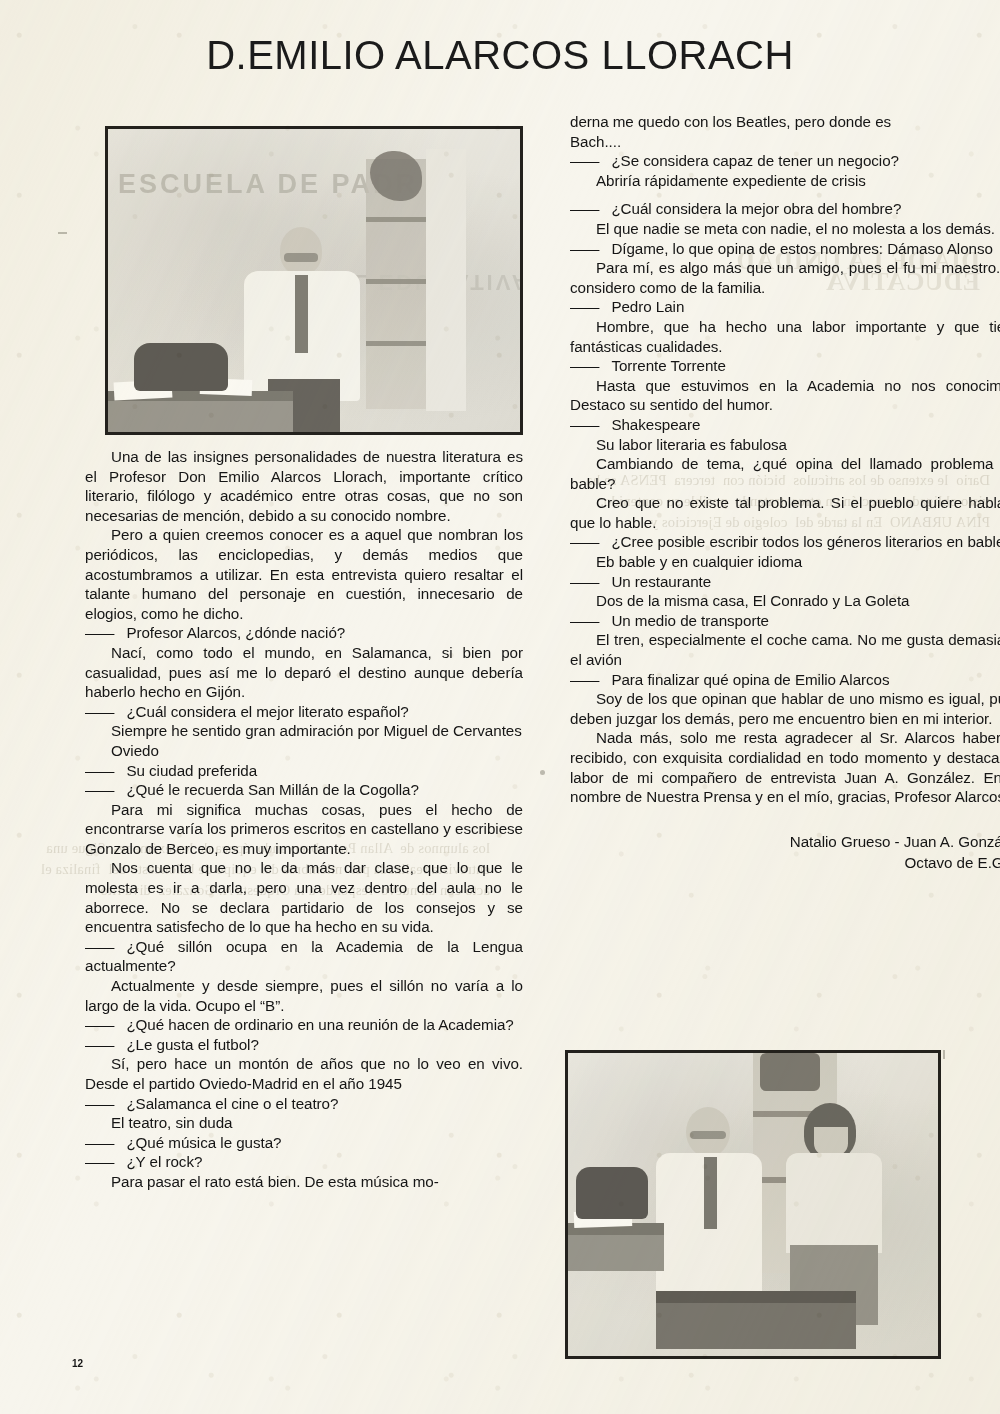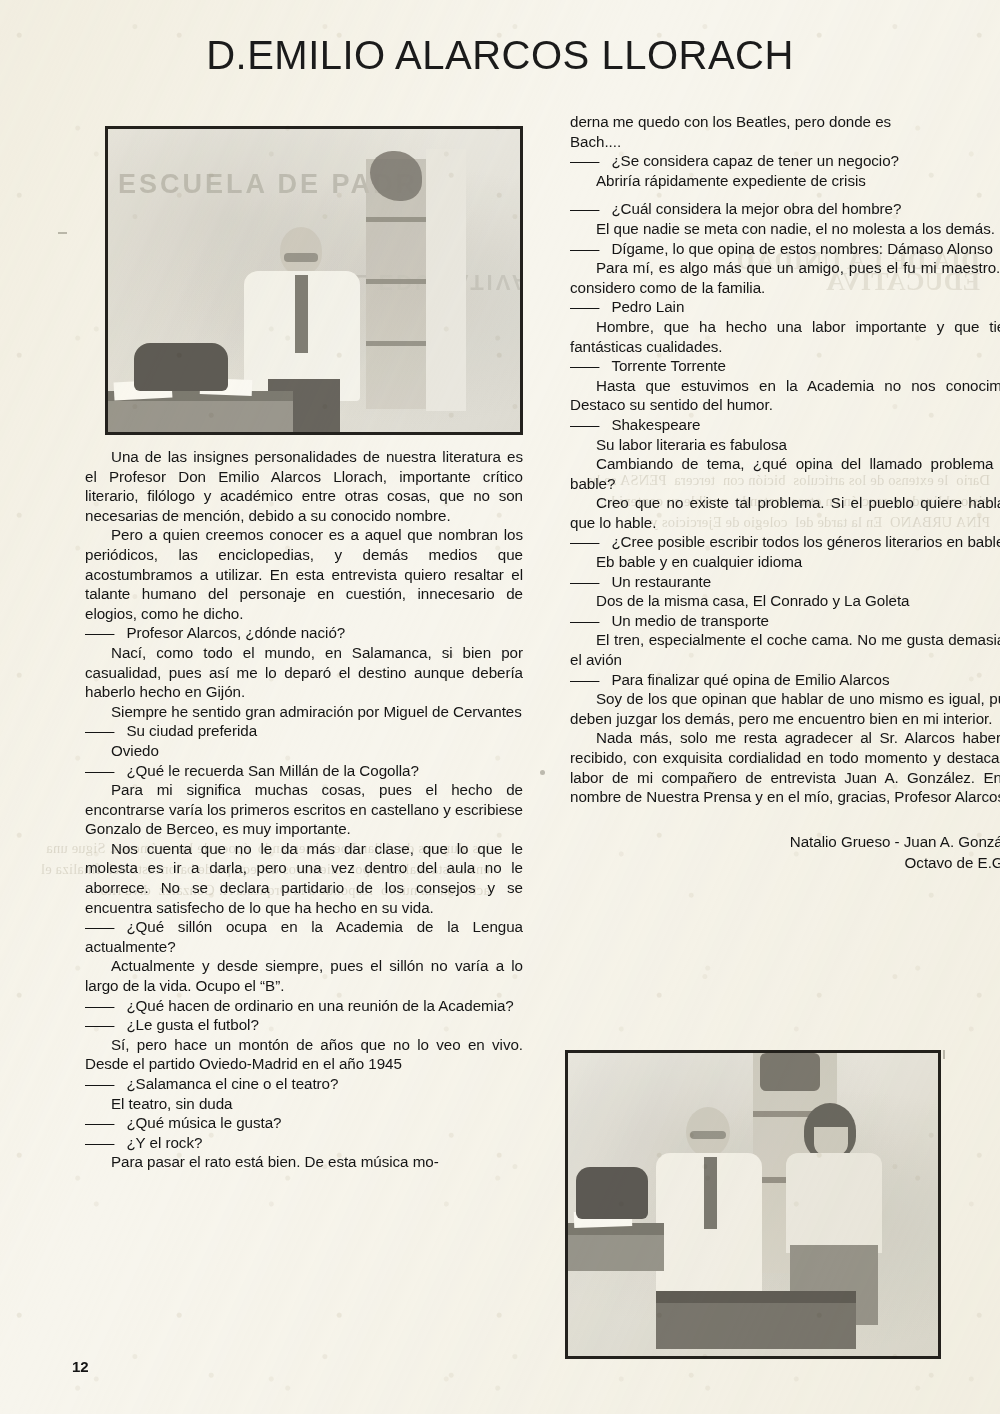--- a/index.html
+++ b/index.html
@@ -120,21 +120,21 @@
     margin-top: 24px;
     text-align: right;
     line-height: 21px;
     text-indent: 0;
   }
 
   #page-number {
     position: absolute;
     left: 72px;
     top: 1358px;
-    font-size: 15px;
+    font-size: 10px;
     font-weight: bold;
     color: #141414;
     font-family: "Liberation Sans", sans-serif;
     text-align: center;
   }
   .tick { position: absolute; background: #8e8a7e; opacity: .55; }
 </style>
 </head>
 <body>
 
@@ -207,23 +207,24 @@
       <div class="ph-shape" style="left:6px; top:158px; width:58px; height:16px; background:#fbfaf5; transform:rotate(-2deg);"></div>
       <div class="ph-shape" style="left:8px; top:114px; width:72px; height:52px; background:#4b4842; border-radius:14px 14px 6px 6px;"></div>
     </div>
   </div>
 
   <div class="column" id="col-left">
       <p class="para">Una de las insignes personalidades de nuestra literatura es el Profesor Don Emilio Alarcos Llorach, importante crítico literario, filólogo y académico entre otras cosas, que no son necesarias de mención, debido a su conocido nombre.</p>
       <p class="para">Pero a quien creemos conocer es a aquel que nombran los periódicos, las enciclopedias, y demás medios que acostumbramos a utilizar. En esta entrevista quiero resaltar el talante humano del personaje en cuestión, innecesario de elogios, como he dicho.</p>
       <p class="para qline"><span class="dash">——</span><span class="qtext">Profesor Alarcos, ¿dónde nació?</span></p>
       <p class="para answer">Nací, como todo el mundo, en Salamanca, si bien por casualidad, pues así me lo deparó el destino aunque debería haberlo hecho en Gijón.</p>
+      <p class="para qline"><span class="dash">——</span><span class="qtext">¿Cuál considera el mejor literato español?</span></p>
       <p class="para answer">Siempre he sentido gran admiración por Miguel de Cervantes</p>
+      <p class="para answer">Oviedo</p>
       <p class="para qline"><span class="dash">——</span><span class="qtext">Su ciudad preferida</span></p>
-      <p class="para answer">Oviedo</p>
       <p class="para qline"><span class="dash">——</span><span class="qtext">¿Qué le recuerda San Millán de la Cogolla?</span></p>
       <p class="para answer">Para mi significa muchas cosas, pues el hecho de encontrarse varía los primeros escritos en castellano y escribiese Gonzalo de Berceo, es muy importante.</p>
       <p class="para answer">Nos cuenta que no le da más dar clase, que lo que le molesta es ir a darla, pero una vez dentro del aula no le aborrece. No se declara partidario de los consejos y se encuentra satisfecho de lo que ha hecho en su vida.</p>
       <p class="para qline"><span class="dash">——</span><span class="qtext">¿Qué sillón ocupa en la Academia de la Lengua actualmente?</span></p>
       <p class="para answer">Actualmente y desde siempre, pues el sillón no varía a lo largo de la vida. Ocupo el “B”.</p>
       <p class="para qline"><span class="dash">——</span><span class="qtext">¿Qué hacen de ordinario en una reunión de la Academia?</span></p>
       <p class="para qline"><span class="dash">——</span><span class="qtext">¿Le gusta el futbol?</span></p>
       <p class="para answer">Sí, pero hace un montón de años que no lo veo en vivo. Desde el partido Oviedo-Madrid en el año 1945</p>
       <p class="para qline"><span class="dash">——</span><span class="qtext">¿Salamanca el cine o el teatro?</span></p>
       <p class="para answer">El teatro, sin duda</p>

